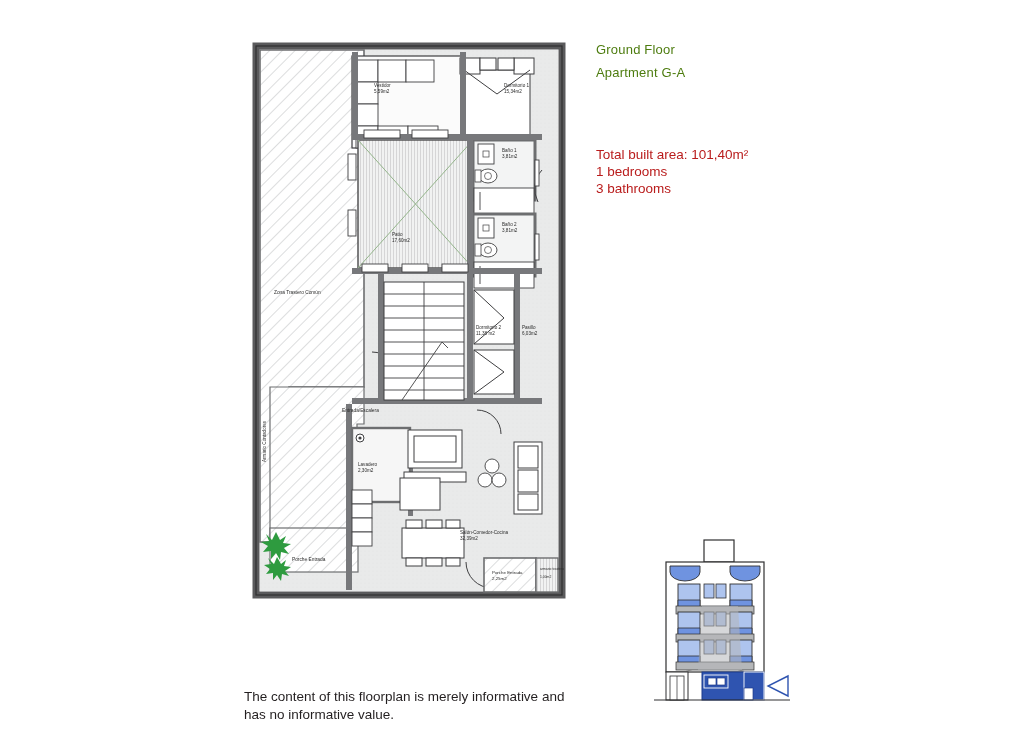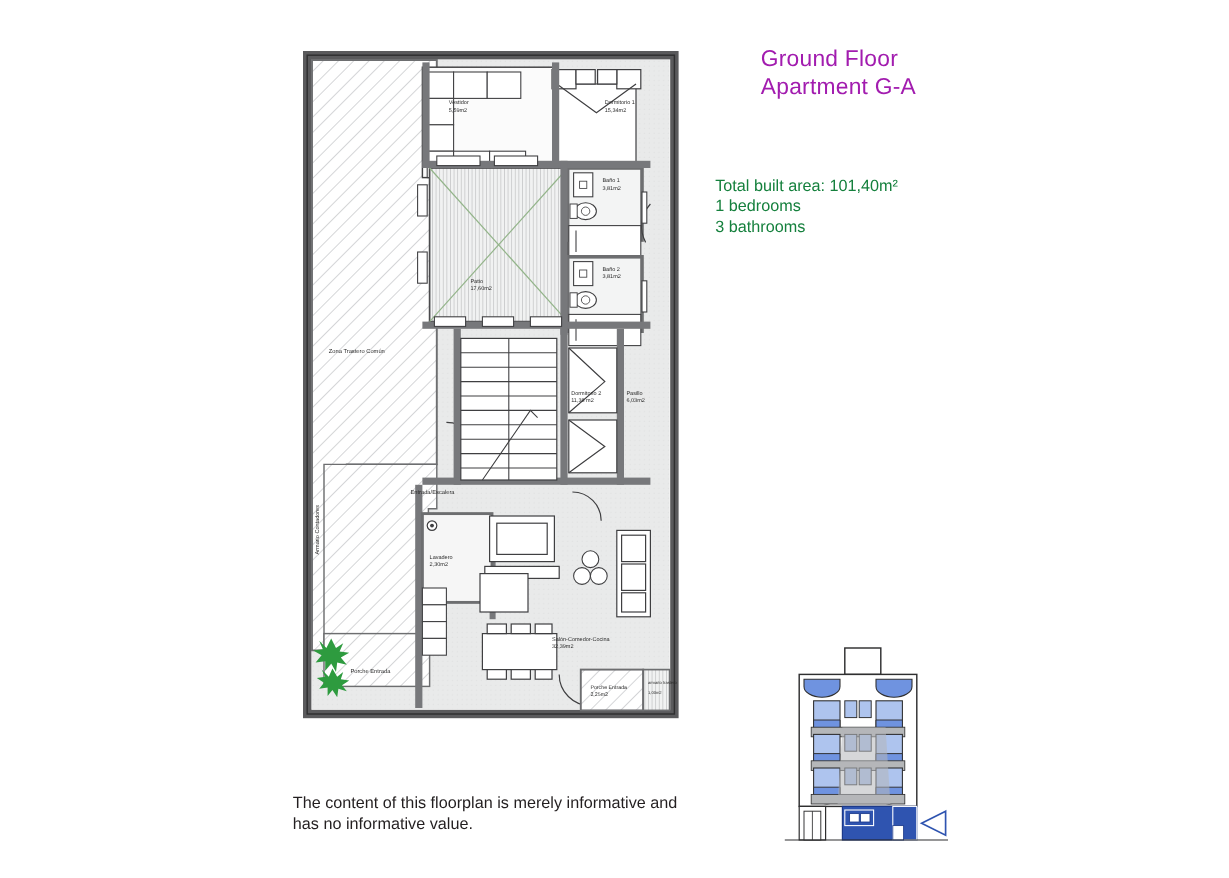--- a/index.html
+++ b/index.html
@@ -17,43 +17,42 @@
   }
 
   
   #title-block {
     position: absolute;
     left: 596px;
     top: 38px;
     width: 300px;
   }
   #title-block .title-line {
-    font-size: 19px;
+    font-size: 13px;
     line-height: 23px;
     letter-spacing: 0.2px;
-    color: #a21caf;
-    margin-left: 38px;
+    color: #4d7c0f;
   }
 
   #summary-block {
     position: absolute;
     left: 596px;
     top: 146px;
     width: 300px;
   }
   #summary-block .summary-line {
     font-size: 13.5px;
     line-height: 17px;
-    color: #15803d;
+    color: #b91c1c;
   }
 
   #disclaimer-block {
     position: absolute;
     left: 244px;
-    top: 660px;
+    top: 688px;
     width: 380px;
   }
   #disclaimer-block .disclaimer-line {
     font-size: 13.5px;
     line-height: 17.5px;
     color: #231f20;
   }
 
   
   #floorplan-wrap {

